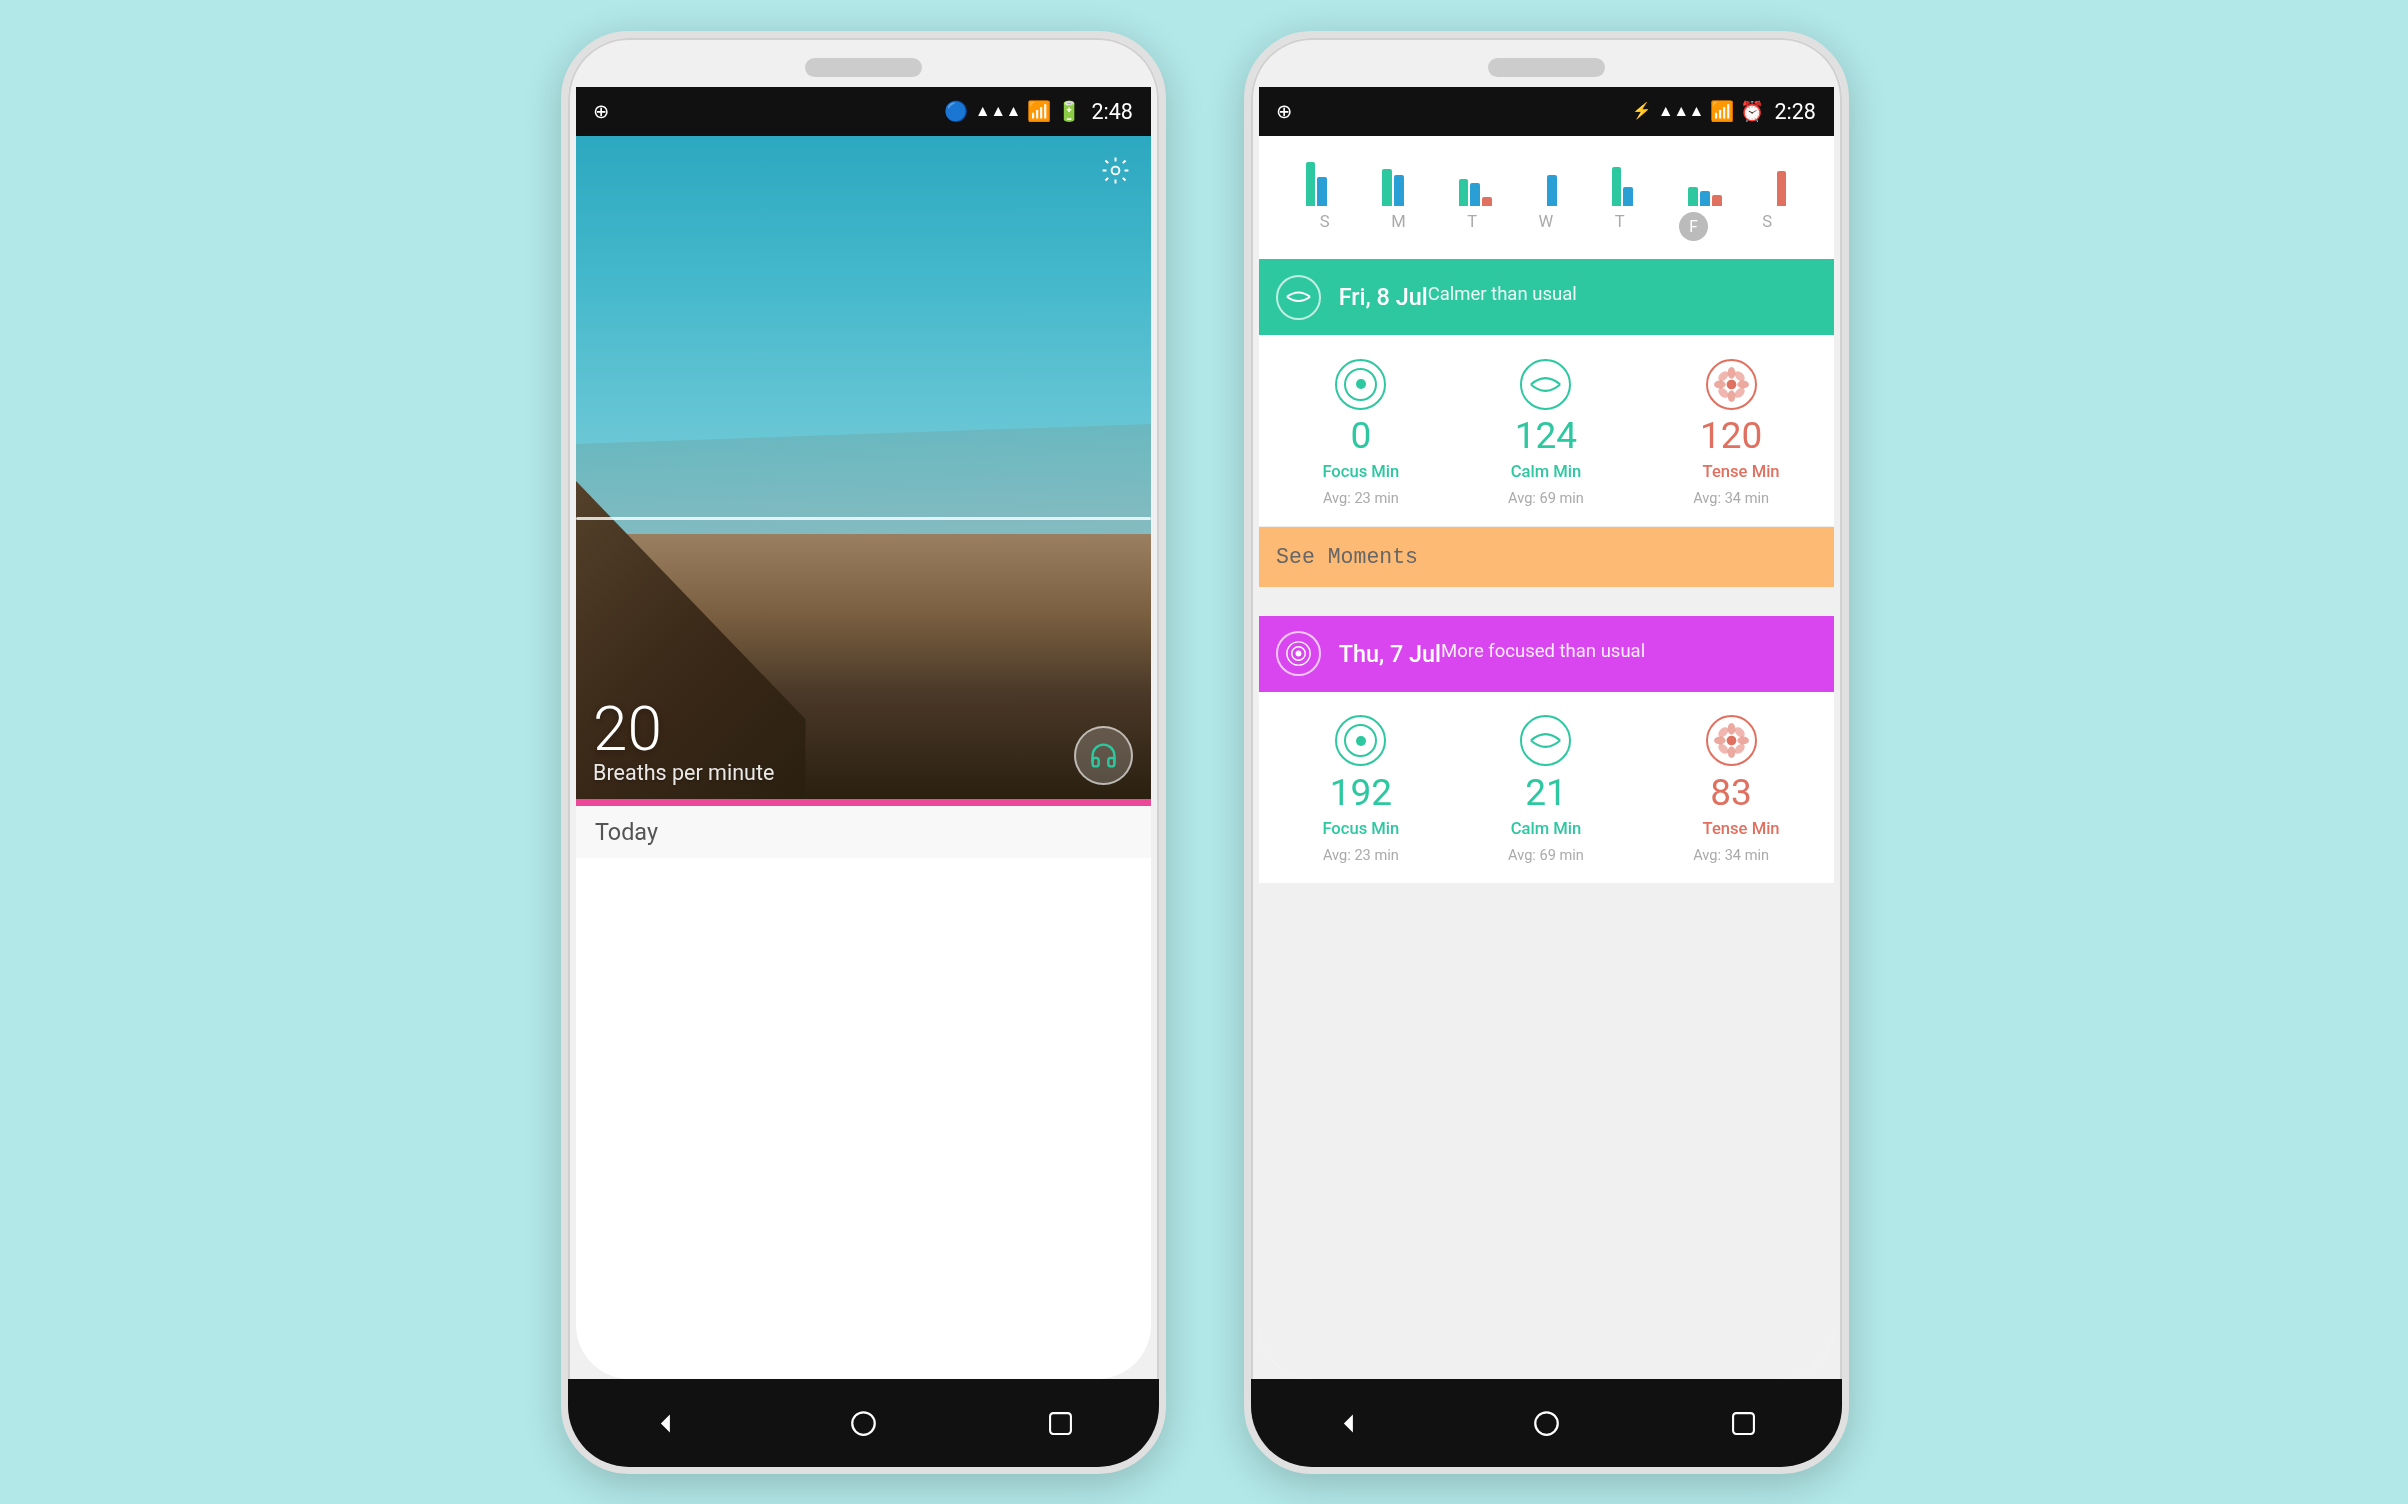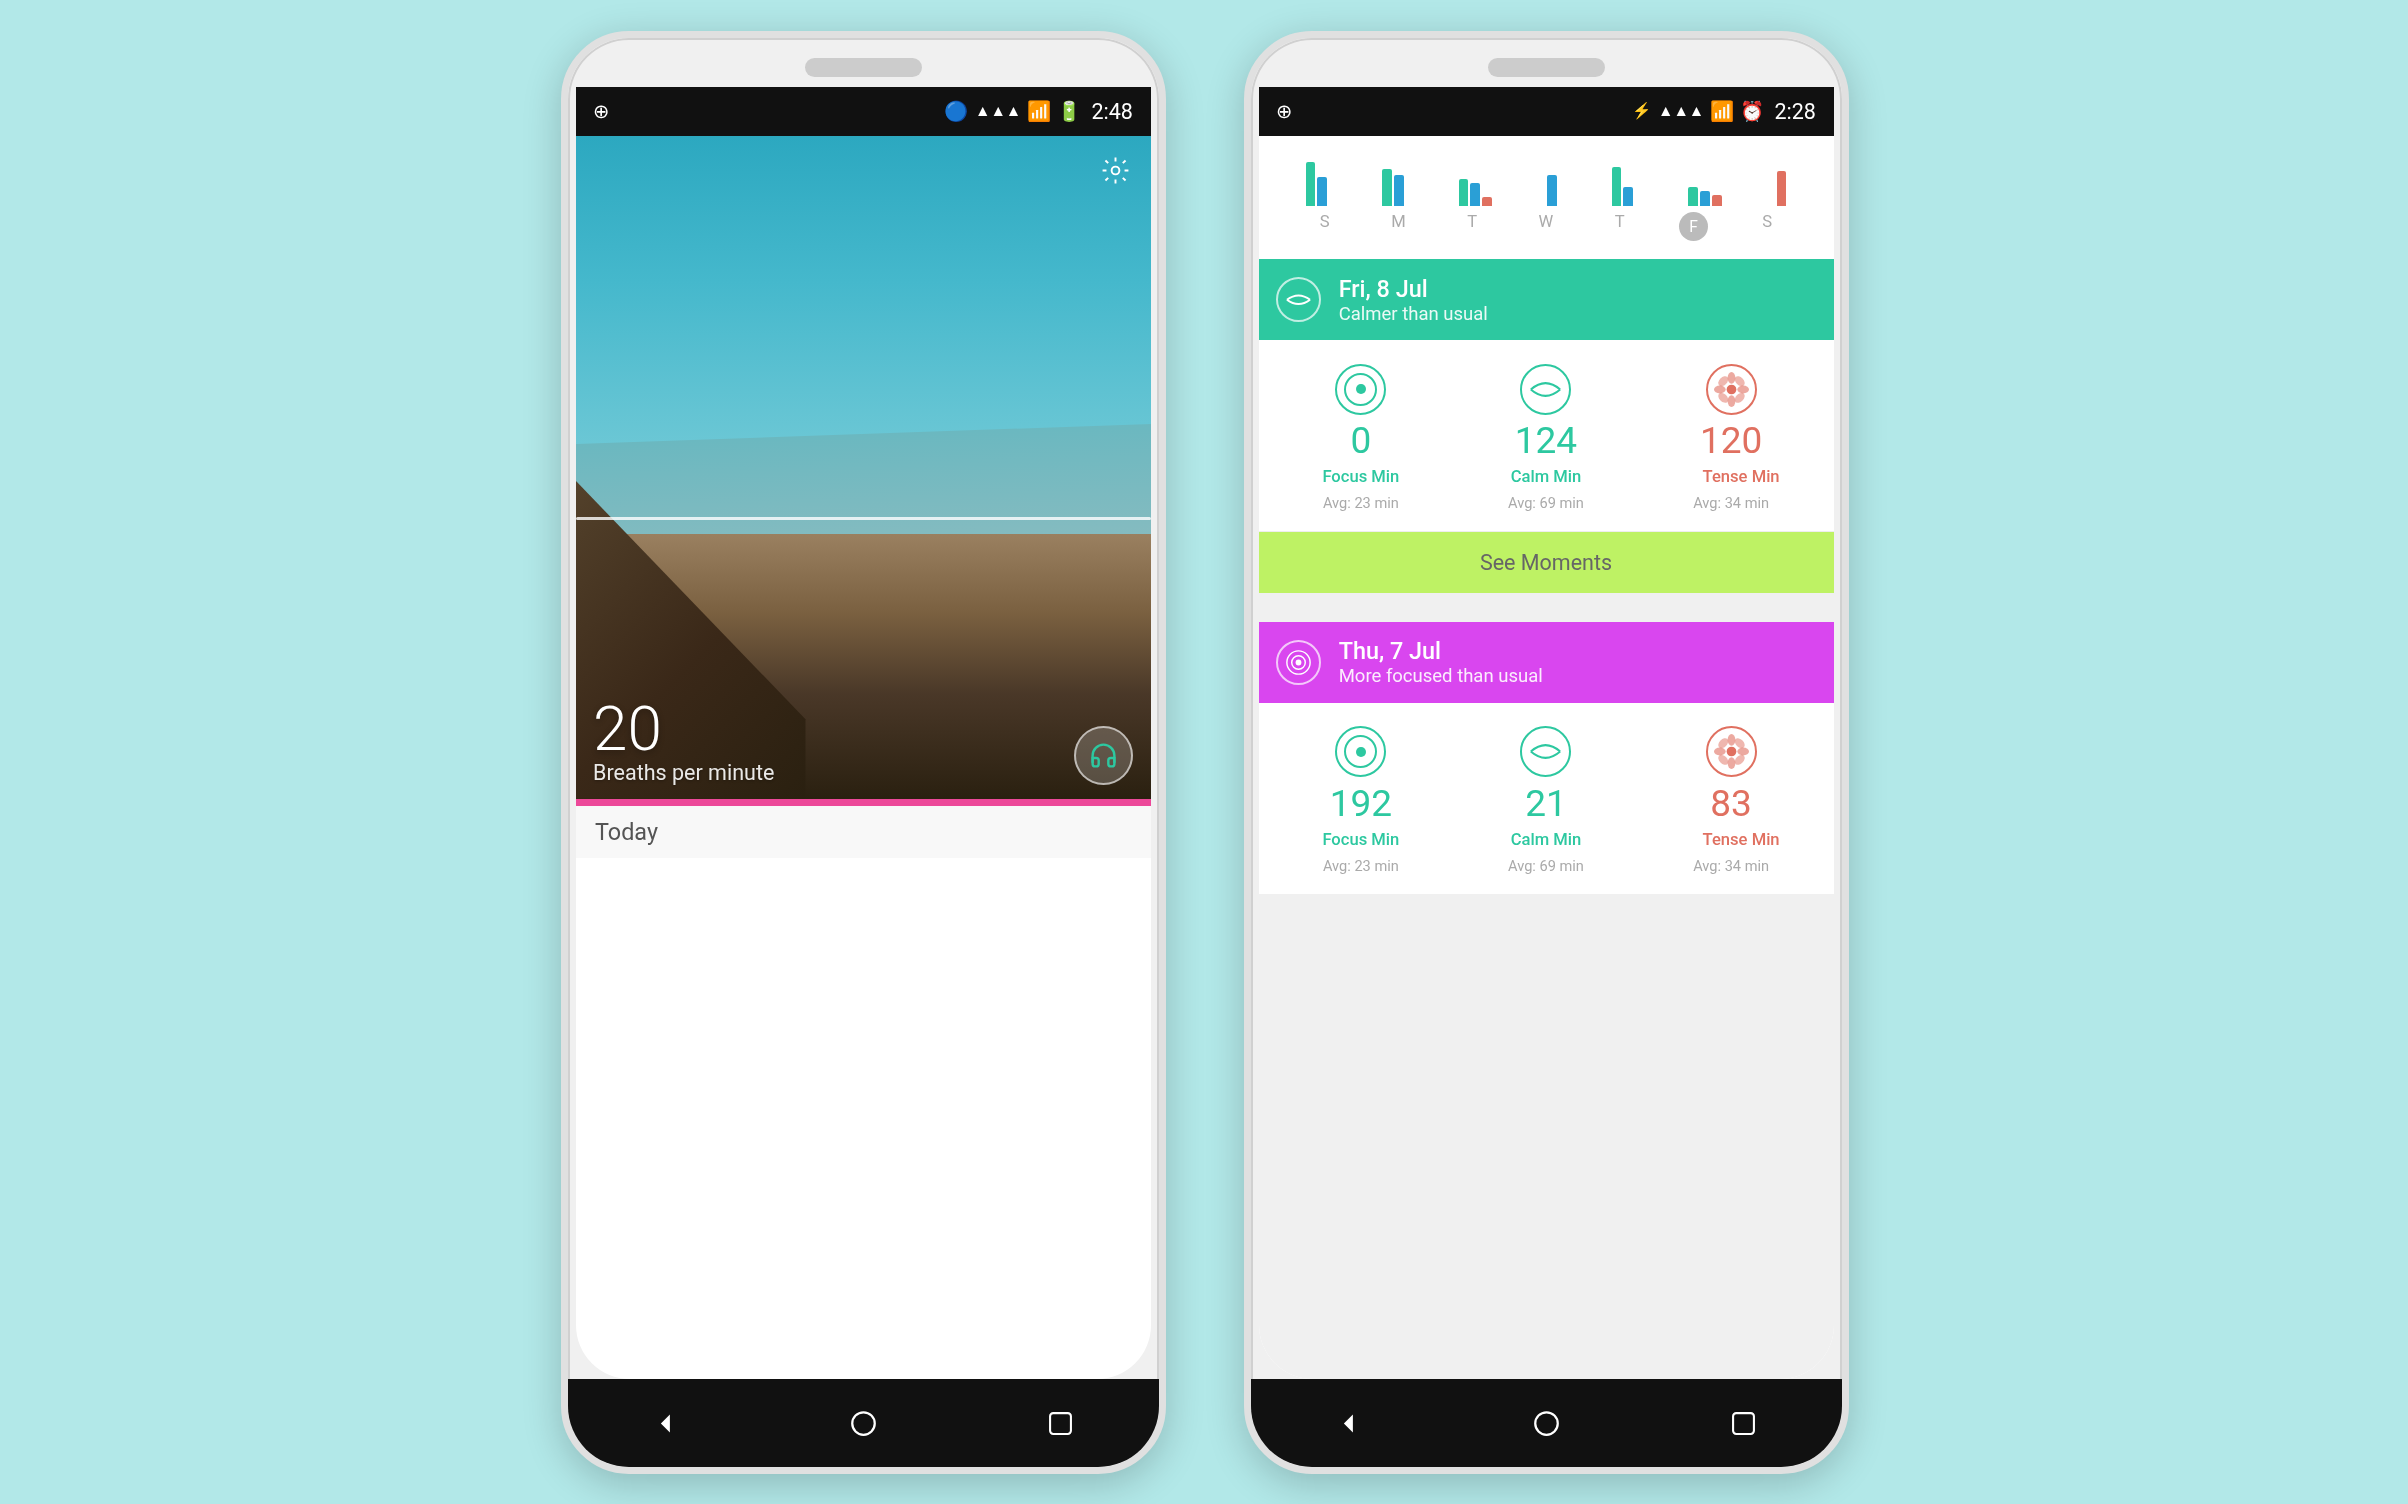--- a/index.html
+++ b/index.html
@@ -358,21 +358,21 @@
       align-items: center;
       padding: 15.6px 17.6px;
       gap: 17.6px;
     }
 
     .day-header.green { background: #2dc8a0; }
     .day-header.blue { background: #d946ef; margin-top: 29px; }
 
     .day-header-text {
       display: flex;
-      flex-direction: column;
+      flex-direction: row;
     }
 
     .day-title {
       font-size: 23.4px;
       font-weight: 500;
       color: white;
     }
 
     .day-subtitle {
       font-size: 18.5px;
@@ -465,28 +465,28 @@
     }
 
     .stat-label.red { color: #e07060; margin-left: 20px; }
 
     .stat-avg {
       font-size: 14.6px;
       color: #aaa;
     }
 
     .see-moments-btn {
-      background: #bef264;
+      background: #fdba74;
       width: 100%;
       padding: 17.6px;
-      text-align: center;
       font-size: 21.5px;
       color: #666;
       border-top: 1px solid #eee;
       cursor: pointer;
+      font-family: Liberation Mono, monospace;
     }
 
     .chart-label-row {
       display: flex;
       justify-content: space-around;
       padding: 2px 19.5px 5.9px;
     }
 
     .chart-lbl {
       font-size: 16.6px;

